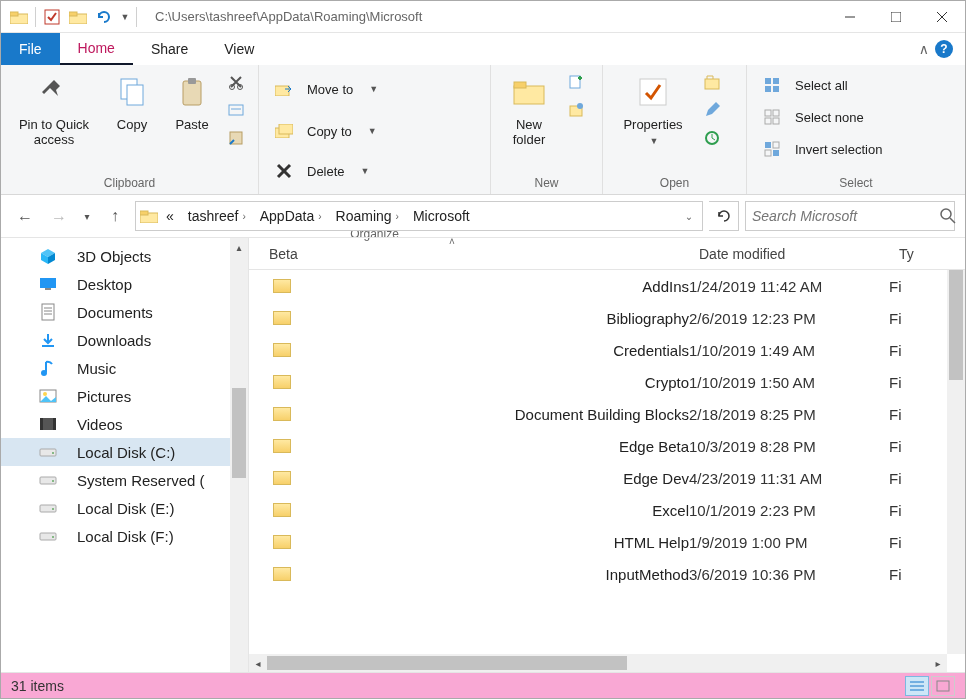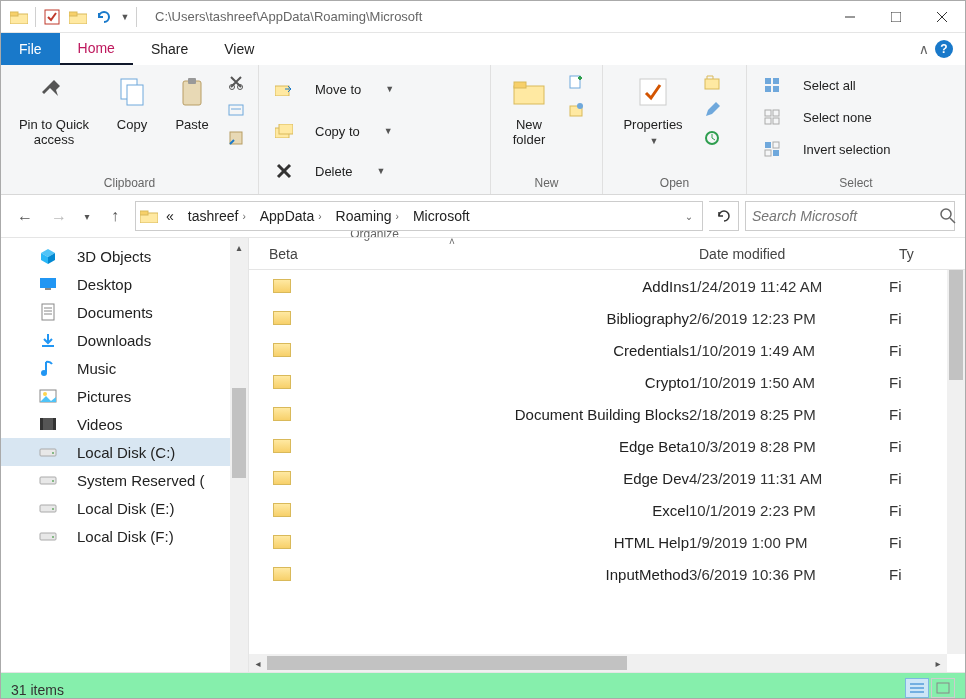--- a/index.html
+++ b/index.html
@@ -24,21 +24,21 @@
 .help-circle { width: 18px; height: 18px; border-radius: 50%; background: #1979ca; color: #fff; font-size: 12px; display: flex; align-items: center; justify-content: center; font-weight: bold; }
 
 
 .ribbon { height: 130px; background: #f5f6f7; border-bottom: 1px solid #d8d8d8; display: flex; }
 .group { border-right: 1px solid #e0e0e0; display: flex; flex-direction: column; }
 .group-body { flex: 1; display: flex; align-items: flex-start; padding: 6px 10px 0 10px; gap: 10px; }
 .group-label { text-align: center; font-size: 12px; color: #666; padding: 2px 0 4px 0; }
 .big-btn { display: flex; flex-direction: column; align-items: center; justify-content: flex-start; width: 70px; cursor: pointer; font-size: 13px; text-align: center; gap: 4px; }
 .big-btn .icon-slot { height: 42px; display: flex; align-items: center; justify-content: center; }
 .mini-col { display: flex; flex-direction: column; gap: 2px; }
-.mini-btn { display: flex; align-items: center; gap: 22px; padding: 3px 6px; font-size: 13px; cursor: pointer; white-space: nowrap; }
+.mini-btn { display: flex; align-items: center; gap: 14px; padding: 3px 6px; font-size: 13px; cursor: pointer; white-space: nowrap; }
 .mini-icon { width: 18px; height: 18px; display: inline-flex; align-items: center; justify-content: center; }
 .caret { font-size: 9px; color: #555; margin-left: 2px; }
 
 
 .navrow { height: 42px; display: flex; align-items: center; padding: 4px 10px; gap: 6px; }
 .nav-btn { width: 28px; height: 28px; display: flex; align-items: center; justify-content: center; color: #555; cursor: pointer; font-size: 16px; }
 .nav-btn.disabled { color: #bbb; cursor: default; }
 .address { flex: 1; height: 30px; border: 1px solid #ccc; display: flex; align-items: center; padding: 0 4px; gap: 2px; background: #fff; }
 .crumb { padding: 2px 6px; font-size: 14px; cursor: pointer; display: flex; align-items: center; gap: 4px; }
 .crumb-sep { font-size: 10px; color: #666; }
@@ -72,21 +72,21 @@
 .row .c-type { flex: 1; color: #333; }
 .folder-icon { width: 18px; height: 14px; background: linear-gradient(#ffe9a2,#f7d06a); border: 1px solid #d9b95a; display:inline-block; }
 .list-vscroll { position:absolute; right:0; top:32px; bottom:18px; width:18px; background:#f0f0f0;}
 .list-vthumb { position:absolute; left:2px; right:2px; top:0; height:110px; background:#c2c2c2;}
 .list-hscroll { position:absolute; left:0; right:18px; bottom:0; height:18px; background:#f0f0f0; display:flex; align-items:center;}
 .h-arrow { width:18px; text-align:center; font-size:10px; color:#555;}
 .h-track { flex:1; position:relative; height:100%;}
 .h-thumb { position:absolute; left:0; top:2px; bottom:2px; width:360px; background:#c2c2c2;}
 
 
-.status { position:absolute; left:0; right:0; bottom:0; height:26px; border-top:1px solid #e5e5e5; display:flex; align-items:flex-end; padding:0 10px; font-size:14px; color:#333; background:#86efac;}
+.status { position:absolute; left:0; right:0; bottom:0; height:26px; border-top:1px solid #e5e5e5; display:flex; align-items:center; padding:0 10px; font-size:14px; color:#333; background:#f9a8d4;}
 .status-spacer { flex:1; }
 .view-toggle { width:24px; height:20px; border:1px solid #ccc; margin-left:2px; display:flex; align-items:center; justify-content:center; font-size:11px; cursor:pointer;}
 .view-toggle.active { background:#cde6f7; border-color:#7cb8e0;}
 
 svg { display:block; }
 </style>
 </head>
 <body>
 
 <div class="titlebar">

